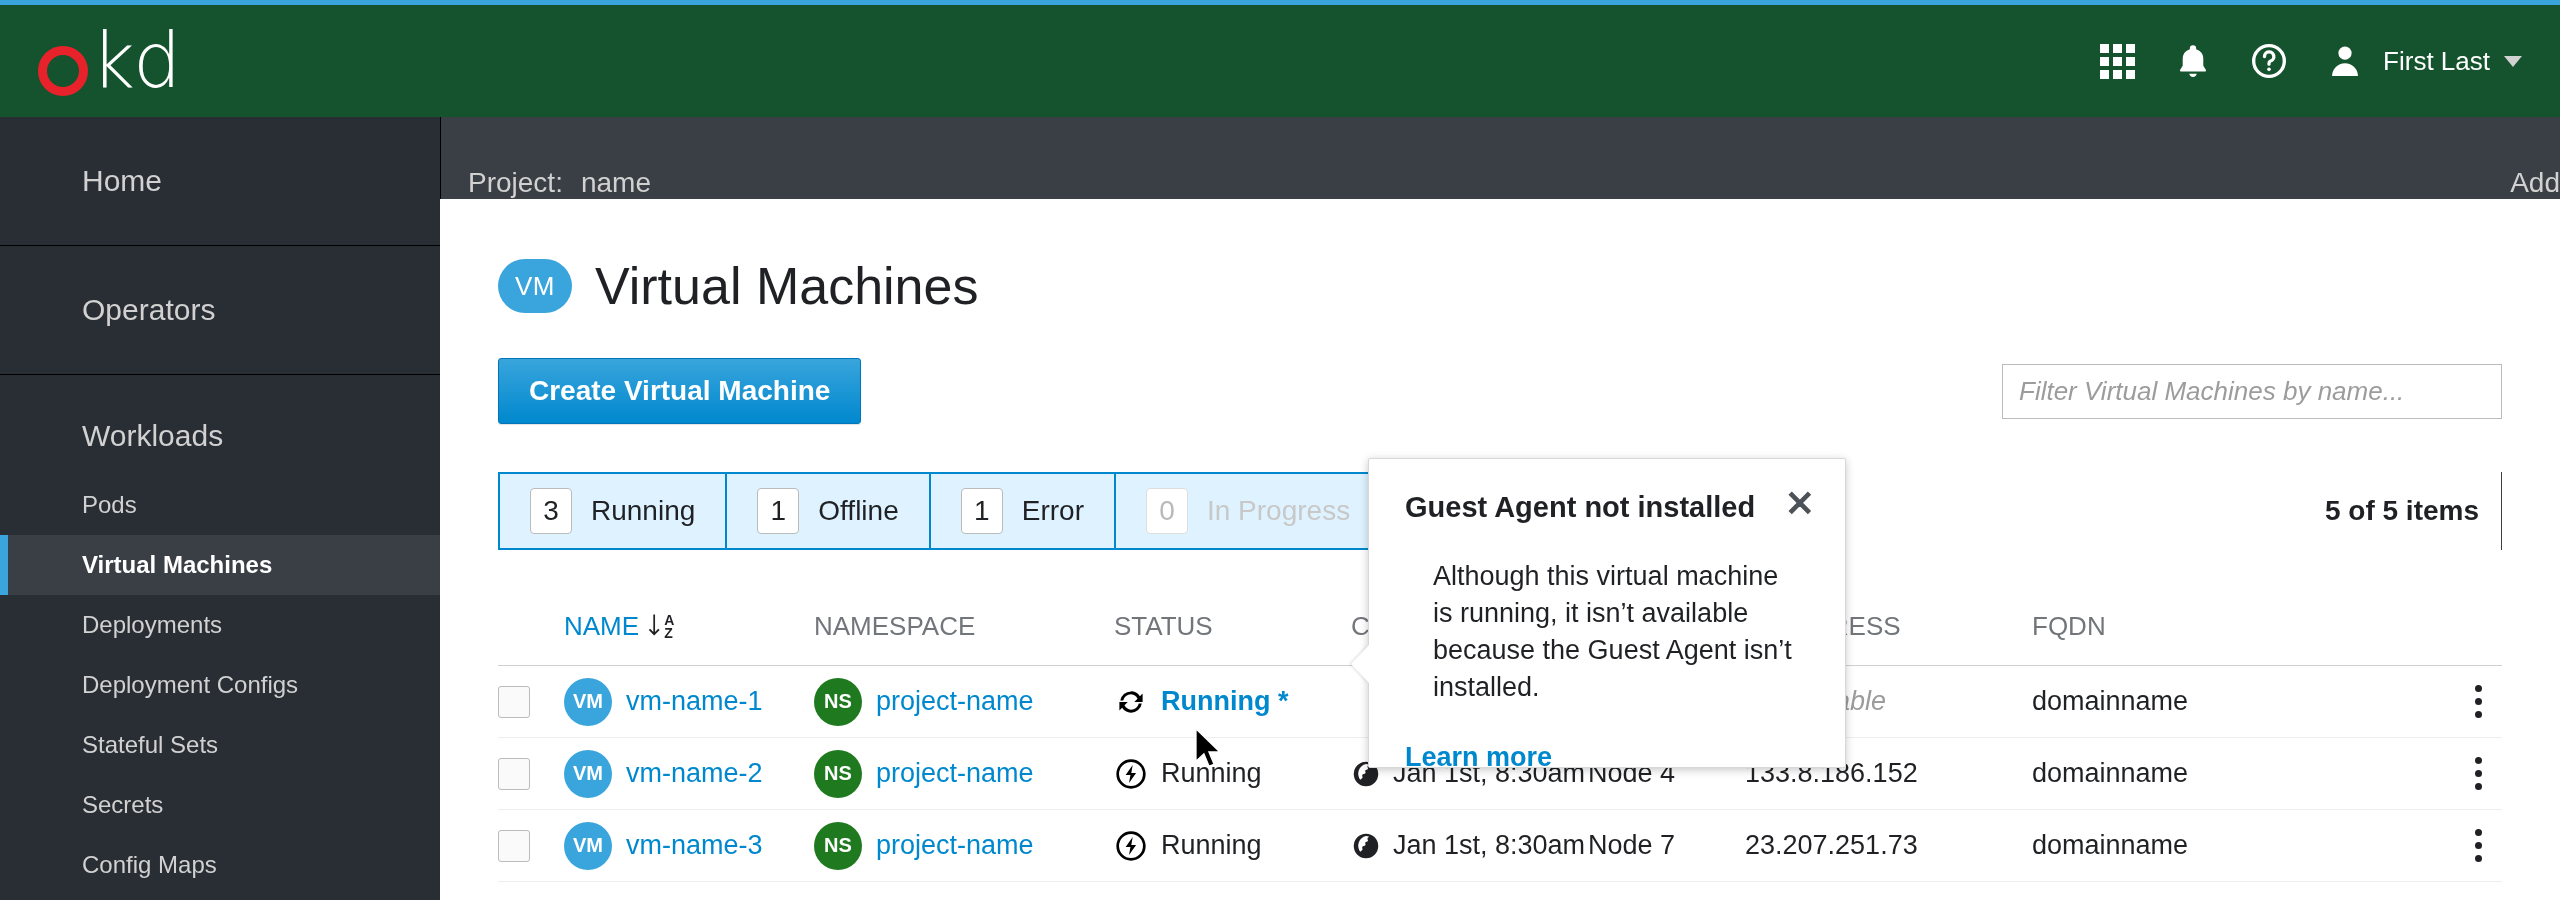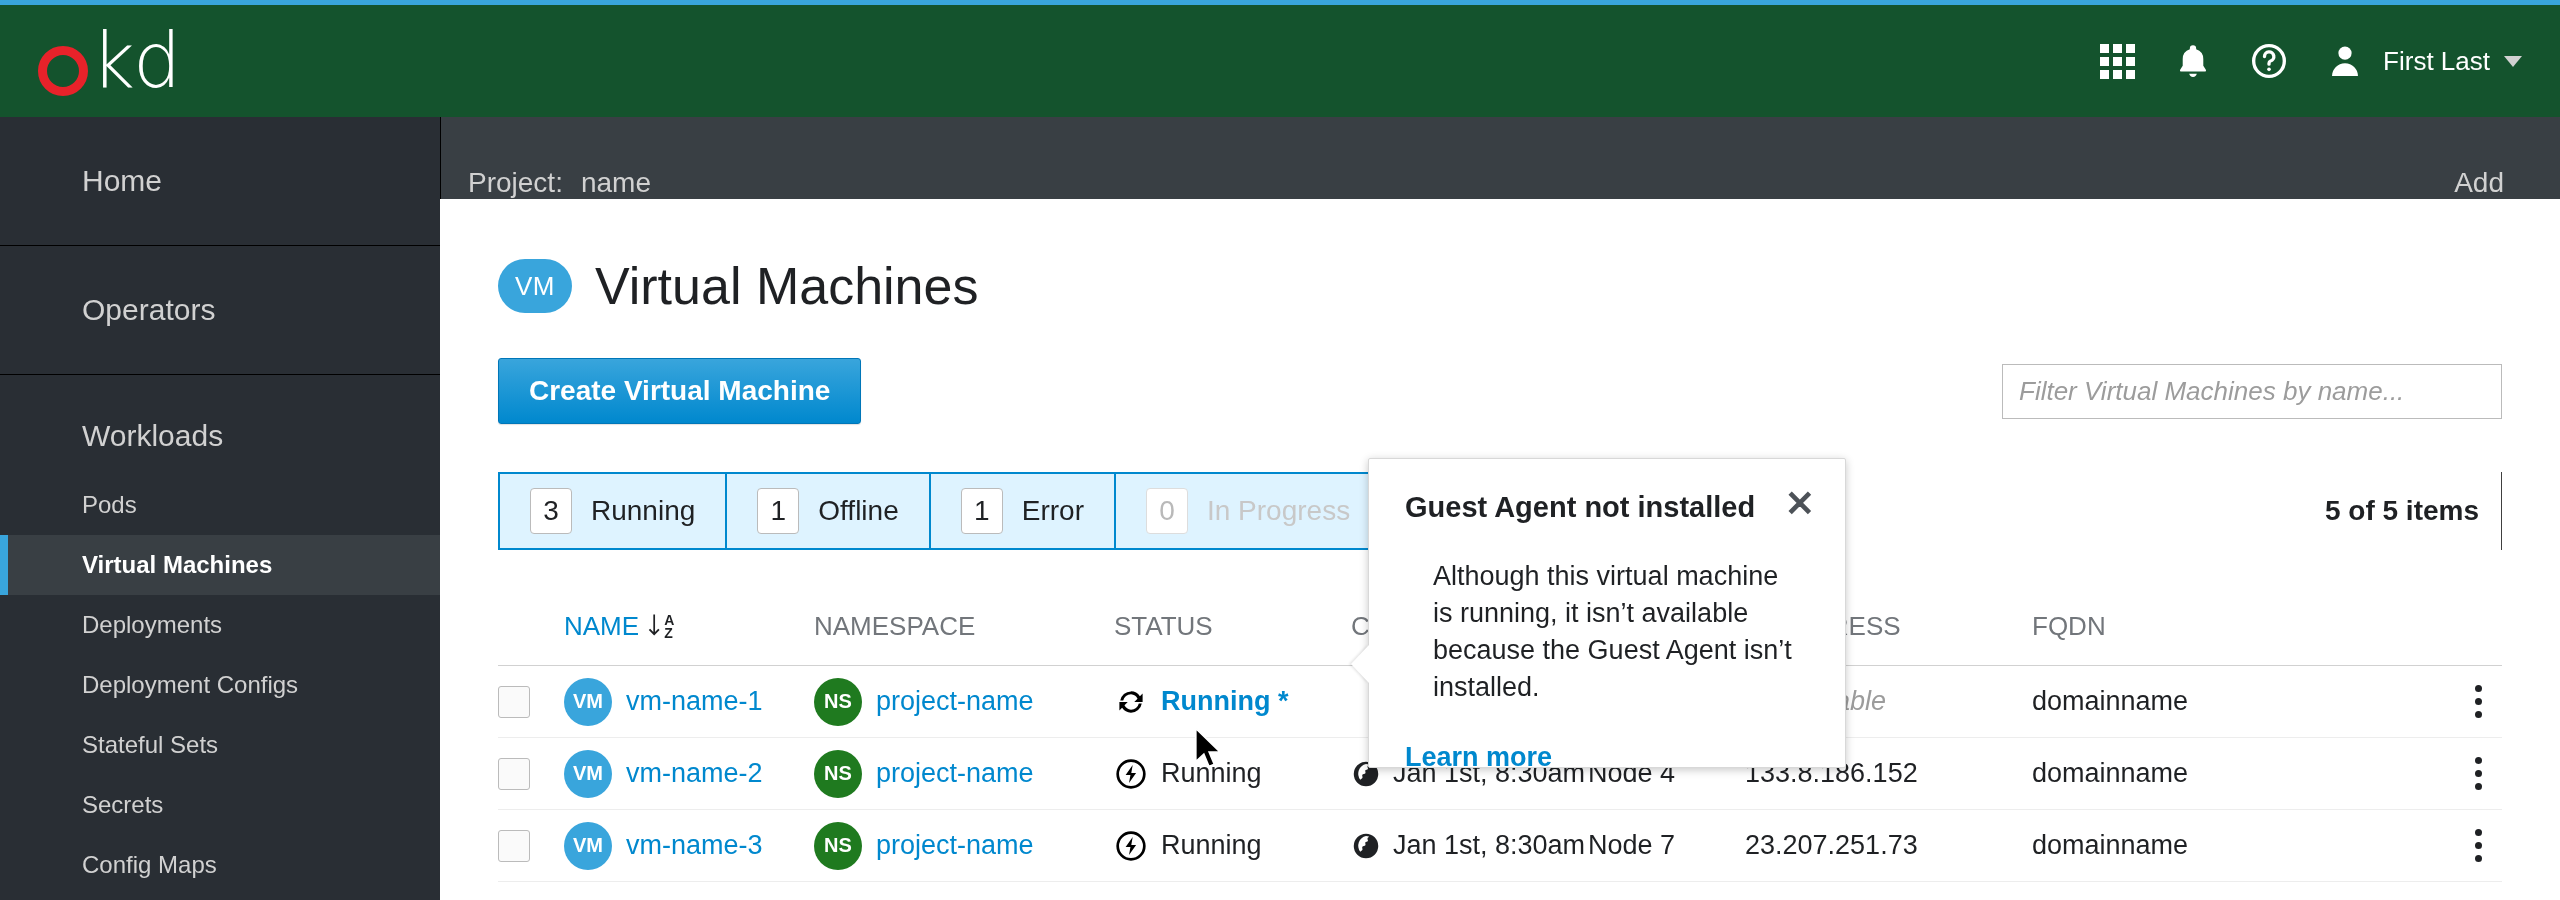--- a/index.html
+++ b/index.html
@@ -61,21 +61,21 @@
   }
 
   
   .project-bar {
     position:absolute; top:117px; left:440px; width:2120px; height:82px;
     background:#393f44; display:flex; align-items:flex-end;
     border-left:1px solid #000;
   }
   .project-label { color:#d1d1d1; font-size:28px; margin-left:27px; }
   .project-name { color:#d1d1d1; font-size:28px; margin-left:18px; }
-  .add-link { margin-left:auto; margin-right:56px; color:#d1d1d1; font-size:28px; cursor:pointer; }
+  .add-link { margin-left:auto; color:#d1d1d1; font-size:28px; cursor:pointer; }
 
   
   .content {
     position:absolute; top:199px; left:440px; width:2120px; height:701px;
     background:#fff; overflow:hidden;
   }
 
   .page-title-row { display:flex; align-items:center; margin:57px 0 0 58px; }
   .vm-badge {
     width:74px; height:54px; border-radius:27px; background:#39a5dc; color:#fff;

